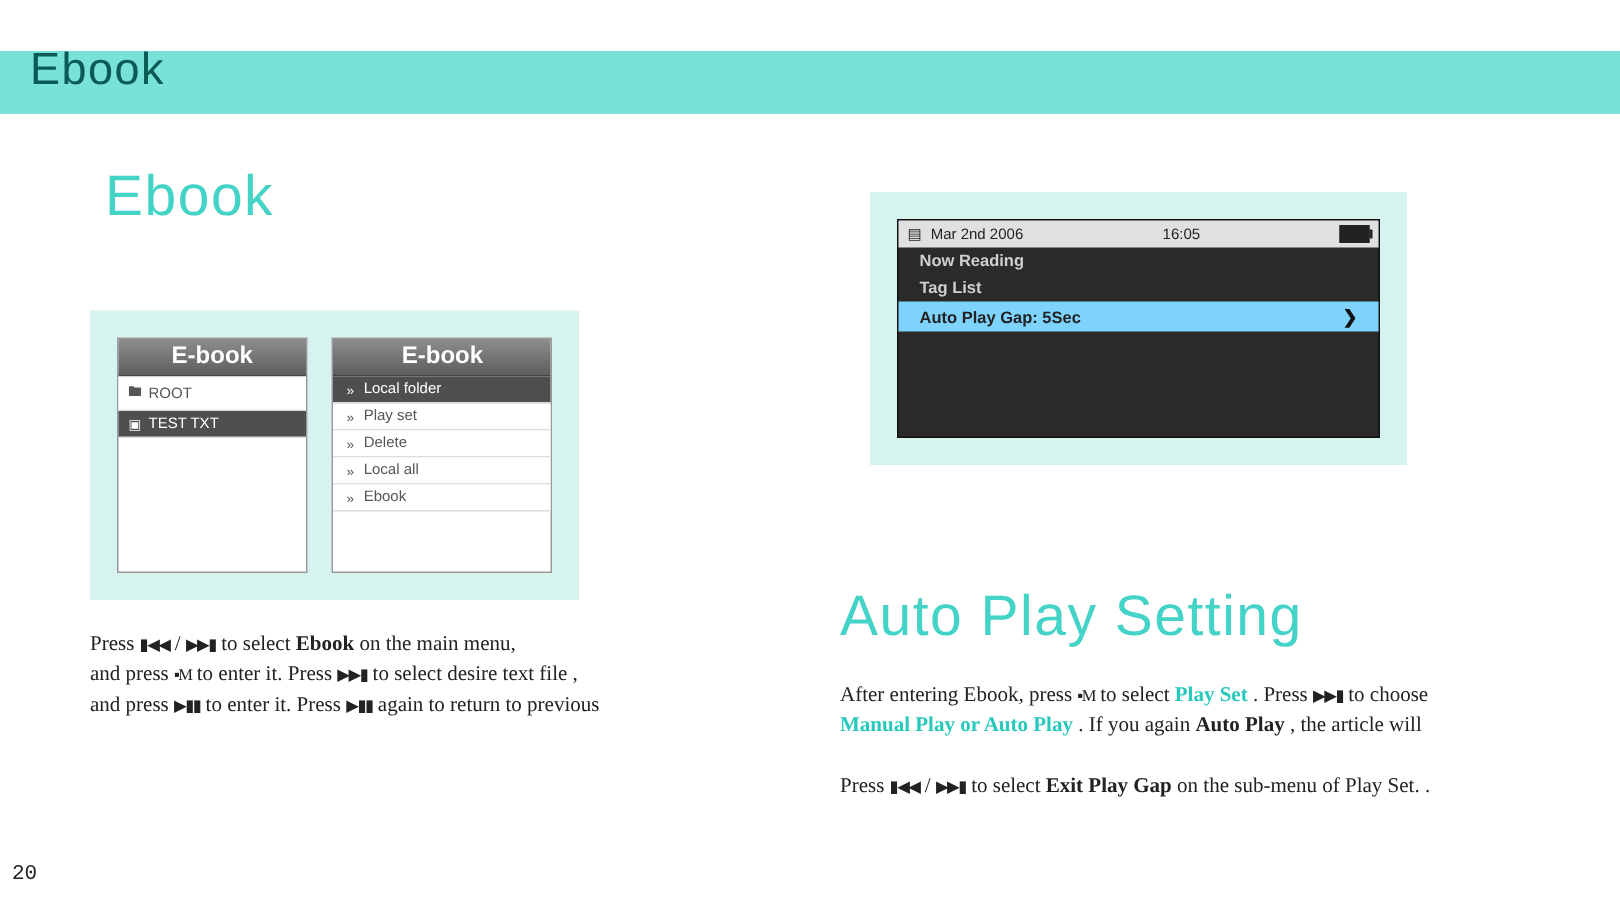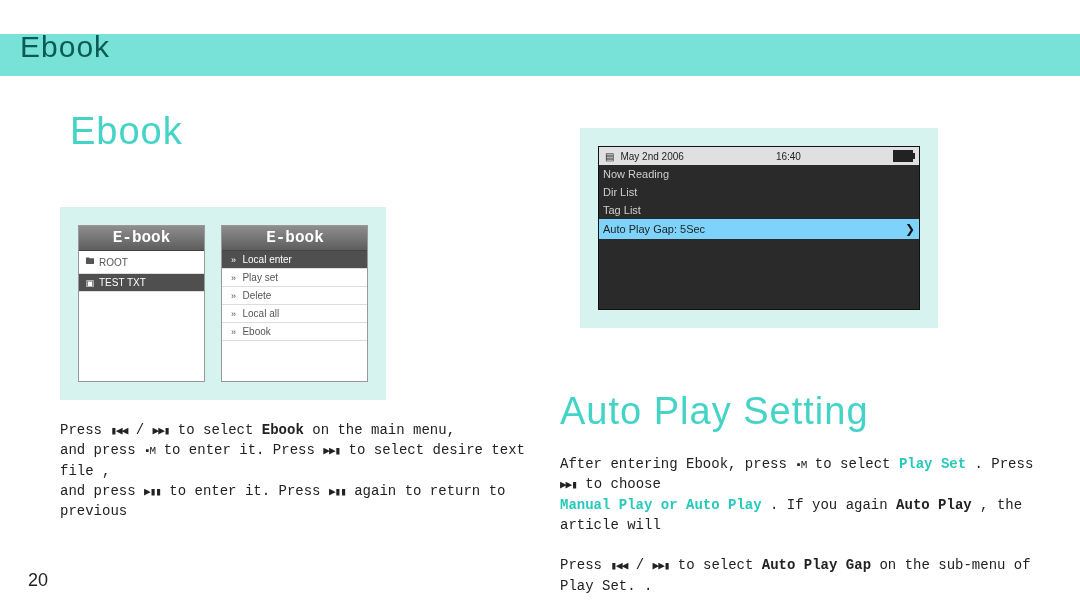--- a/index.html
+++ b/index.html
@@ -50,21 +50,20 @@
     border:1px solid #999;
     display:inline-block;
     vertical-align:top;
   }
   .ebook-header{
     background:linear-gradient(#8e8e8e,#5d5d5d);
     color:#fff;font-weight:bold;
     font-size:16px;text-align:center;
     padding:3px 0;
     border-bottom:1px solid #444;
-    font-family:Liberation Mono, monospace;
   }
   .device.small{width:125px;margin-right:12px;}
   .device.small2{width:145px;}
   .row-item{
     font-size:10px;color:#555;padding:3px 6px;
     border-bottom:1px solid #ddd;
     display:flex;align-items:center;gap:4px;
     background:#fff;
   }
   .row-item.selected{background:#4f4f4f;color:#fff;}
@@ -77,38 +76,38 @@
     background:#e0e0e0;color:#222;font-size:10px;
     display:flex;align-items:center;gap:6px;
     padding:3px 6px;
   }
   .aps-status .spacer{flex:1;}
   .aps-status .bat{
     width:18px;height:10px;border:1px solid #222;background:#222;position:relative;
   }
   .aps-status .bat:after{content:"";position:absolute;right:-3px;top:2px;width:2px;height:6px;background:#222;}
   .aps-list .li{
-    font-size:11px;padding:3px 4px;color:#cfcfcf;
-    display:flex;align-items:center;justify-content:space-between;
+    font-size:11px;padding:3px 14px;color:#cfcfcf;
+    display:flex;align-items:flex-end;justify-content:space-between;font-weight:bold;
   }
   .aps-list .li.highlight{background:#7dd3fc;color:#222;}
   .aps-list .li .chev{font-size:12px;color:#111;}
   .aps-fill{height:70px;}
   
   .instr{
-    font-family:Liberation Mono, monospace;
+    font-family:Liberation Serif, serif;
     font-size:14px;line-height:1.45;color:#222;
     margin-top:20px;
   }
   .instr .b{font-weight:bold;}
   .instr .accent{color:#27c9bc;font-weight:bold;}
   .instr .ico{font-size:11px;letter-spacing:-1px;}
   .page-num{
-    position:absolute;left:28px;bottom:14px;
-    font-family:Liberation Sans, sans-serif;font-size:18px;color:#222;
+    position:absolute;left:8px;bottom:14px;
+    font-family:Liberation Mono, monospace;font-size:14px;color:#222;
   }
 </style>
 </head>
 <body>
 
 <div class="band">
   <div class="band-title">Ebook</div>
 </div>
 
 <div class="col left">
@@ -128,21 +127,21 @@
           <span>TEST TXT</span>
         </div>
       </div>
     </div>
     
     <div class="device small2">
       <div class="ebook-header">E-book</div>
       <div class="body">
         <div class="row-item selected">
           <span class="glyph">»</span>
-          <span>Local enter</span>
+          <span>Local folder</span>
         </div>
         <div class="row-item">
           <span class="glyph">»</span>
           <span>Play set</span>
         </div>
         <div class="row-item">
           <span class="glyph">»</span>
           <span>Delete</span>
         </div>
         <div class="row-item">
@@ -177,32 +176,29 @@
     <span> again to return to previous</span><br>
   </div>
 </div>
 
 <div class="col right">
 
   <div class="screenshot-bg">
     <div class="device aps">
       <div class="aps-status">
         <span>▤</span>
-        <span>May 2nd 2006</span>
+        <span>Mar 2nd 2006</span>
         <span class="spacer"></span>
-        <span>16:40</span>
+        <span>16:05</span>
         <span class="spacer"></span>
         <span class="bat"></span>
       </div>
       <div class="aps-list">
         <div class="li">
             <span>Now Reading</span>
-          </div>
-        <div class="li">
-            <span>Dir List</span>
           </div>
         <div class="li">
             <span>Tag List</span>
           </div>
         <div class="li highlight">
           <span>Auto Play Gap: 5Sec</span>
           <span class="chev">❯</span>
         </div>
       </div>
       <div class="aps-fill"></div>
@@ -222,18 +218,18 @@
     <span class="accent">Manual Play or Auto Play</span>
     <span>. If you again </span>
     <span class="b">Auto Play</span>
     <span>, the article will</span><br>
     <br>
     <span>Press </span>
     <span class="ico">▮◀◀</span>
     <span> / </span>
     <span class="ico">▶▶▮</span>
     <span> to select </span>
-    <span class="b">Auto Play Gap</span>
+    <span class="b">Exit Play Gap</span>
     <span> on the sub-menu of Play Set. .</span>
   </div>
 </div>
 
 <div class="page-num">20</div>
 
 </body></html>

